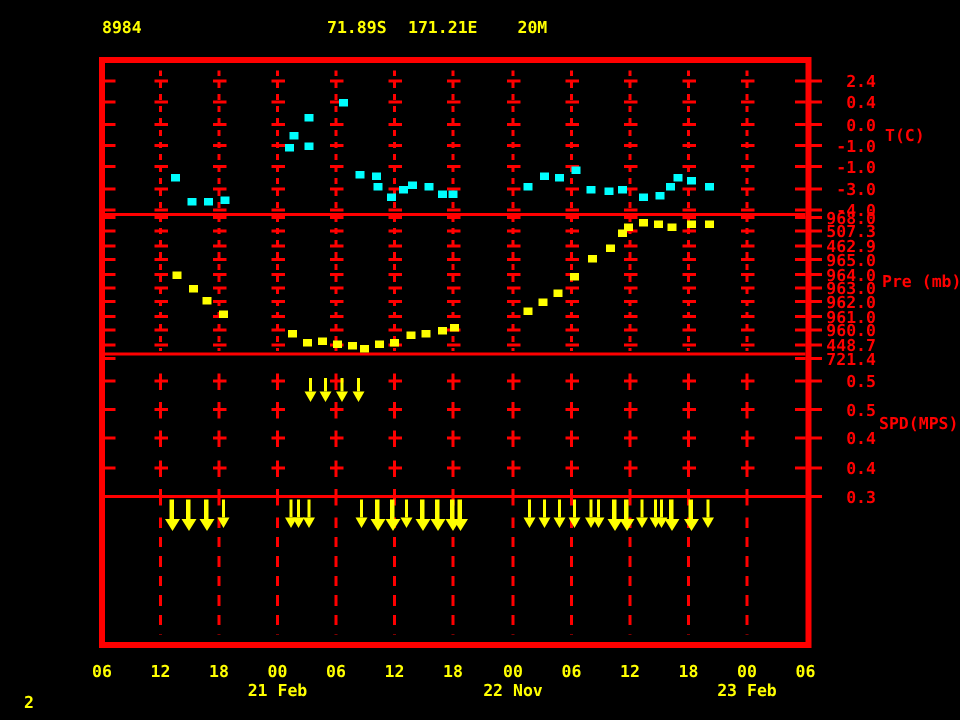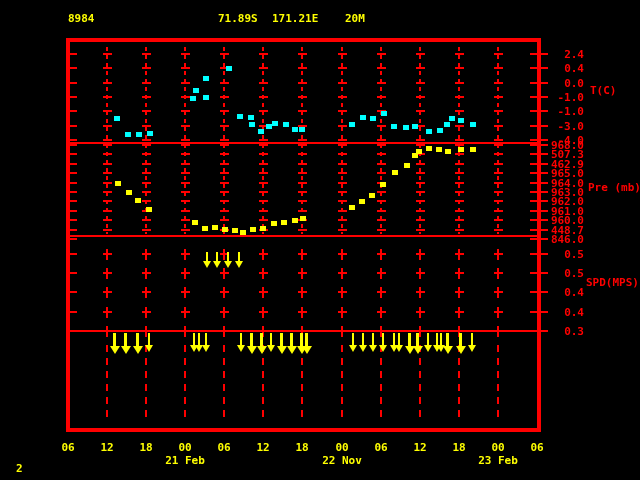--- a/index.html
+++ b/index.html
@@ -435,21 +435,21 @@
       <div style="position: absolute; left: 544px; top: 139px; width: 40px; text-align: right; color: rgb(255, 0, 0); font: bold 11px / 13px &quot;DejaVu Sans Mono&quot;, monospace; white-space: pre;">968.0</div>
       <div style="position: absolute; left: 544px; top: 148px; width: 40px; text-align: right; color: rgb(255, 0, 0); font: bold 11px / 13px &quot;DejaVu Sans Mono&quot;, monospace; white-space: pre;">507.3</div>
       <div style="position: absolute; left: 544px; top: 158px; width: 40px; text-align: right; color: rgb(255, 0, 0); font: bold 11px / 13px &quot;DejaVu Sans Mono&quot;, monospace; white-space: pre;">462.9</div>
       <div style="position: absolute; left: 544px; top: 167px; width: 40px; text-align: right; color: rgb(255, 0, 0); font: bold 11px / 13px &quot;DejaVu Sans Mono&quot;, monospace; white-space: pre;">965.0</div>
       <div style="position: absolute; left: 544px; top: 177px; width: 40px; text-align: right; color: rgb(255, 0, 0); font: bold 11px / 13px &quot;DejaVu Sans Mono&quot;, monospace; white-space: pre;">964.0</div>
       <div style="position: absolute; left: 544px; top: 186px; width: 40px; text-align: right; color: rgb(255, 0, 0); font: bold 11px / 13px &quot;DejaVu Sans Mono&quot;, monospace; white-space: pre;">963.0</div>
       <div style="position: absolute; left: 544px; top: 195px; width: 40px; text-align: right; color: rgb(255, 0, 0); font: bold 11px / 13px &quot;DejaVu Sans Mono&quot;, monospace; white-space: pre;">962.0</div>
       <div style="position: absolute; left: 544px; top: 205px; width: 40px; text-align: right; color: rgb(255, 0, 0); font: bold 11px / 13px &quot;DejaVu Sans Mono&quot;, monospace; white-space: pre;">961.0</div>
       <div style="position: absolute; left: 544px; top: 214px; width: 40px; text-align: right; color: rgb(255, 0, 0); font: bold 11px / 13px &quot;DejaVu Sans Mono&quot;, monospace; white-space: pre;">960.0</div>
       <div style="position: absolute; left: 544px; top: 224px; width: 40px; text-align: right; color: rgb(255, 0, 0); font: bold 11px / 13px &quot;DejaVu Sans Mono&quot;, monospace; white-space: pre;">448.7</div>
-      <div style="position: absolute; left: 544px; top: 233px; width: 40px; text-align: right; color: rgb(255, 0, 0); font: bold 11px / 13px &quot;DejaVu Sans Mono&quot;, monospace; white-space: pre;">846.0</div>
+      <div style="position: absolute; left: 544px; top: 233px; width: 40px; text-align: right; color: rgb(255, 0, 0); font: bold 11px / 13px &quot;DejaVu Sans Mono&quot;, monospace; white-space: pre;">721.4</div>
       <div style="position: absolute; left: 544px; top: 248px; width: 40px; text-align: right; color: rgb(255, 0, 0); font: bold 11px / 13px &quot;DejaVu Sans Mono&quot;, monospace; white-space: pre;">0.5</div>
       <div style="position: absolute; left: 544px; top: 267px; width: 40px; text-align: right; color: rgb(255, 0, 0); font: bold 11px / 13px &quot;DejaVu Sans Mono&quot;, monospace; white-space: pre;">0.5</div>
       <div style="position: absolute; left: 544px; top: 286px; width: 40px; text-align: right; color: rgb(255, 0, 0); font: bold 11px / 13px &quot;DejaVu Sans Mono&quot;, monospace; white-space: pre;">0.4</div>
       <div style="position: absolute; left: 544px; top: 306px; width: 40px; text-align: right; color: rgb(255, 0, 0); font: bold 11px / 13px &quot;DejaVu Sans Mono&quot;, monospace; white-space: pre;">0.4</div>
       <div style="position: absolute; left: 544px; top: 325px; width: 40px; text-align: right; color: rgb(255, 0, 0); font: bold 11px / 13px &quot;DejaVu Sans Mono&quot;, monospace; white-space: pre;">0.3</div>
       <div style="position: absolute; left: 590px; top: 84px; width: 48px; text-align: left; color: rgb(255, 0, 0); font: bold 11px / 13px &quot;DejaVu Sans Mono&quot;, monospace; white-space: pre;">T(C)</div>
       <div style="position: absolute; left: 588px; top: 181px; width: 60px; text-align: left; color: rgb(255, 0, 0); font: bold 11px / 13px &quot;DejaVu Sans Mono&quot;, monospace; white-space: pre;">Pre (mb)</div>
       <div style="position: absolute; left: 586px; top: 276px; width: 60px; text-align: left; color: rgb(255, 0, 0); font: bold 11px / 13px &quot;DejaVu Sans Mono&quot;, monospace; white-space: pre;">SPD(MPS)</div>
       <div style="position: absolute; left: 56px; top: 441px; width: 24px; text-align: center; color: rgb(255, 255, 0); font: bold 11px / 13px &quot;DejaVu Sans Mono&quot;, monospace; white-space: pre;">06</div>
       <div style="position: absolute; left: 95px; top: 441px; width: 24px; text-align: center; color: rgb(255, 255, 0); font: bold 11px / 13px &quot;DejaVu Sans Mono&quot;, monospace; white-space: pre;">12</div>

